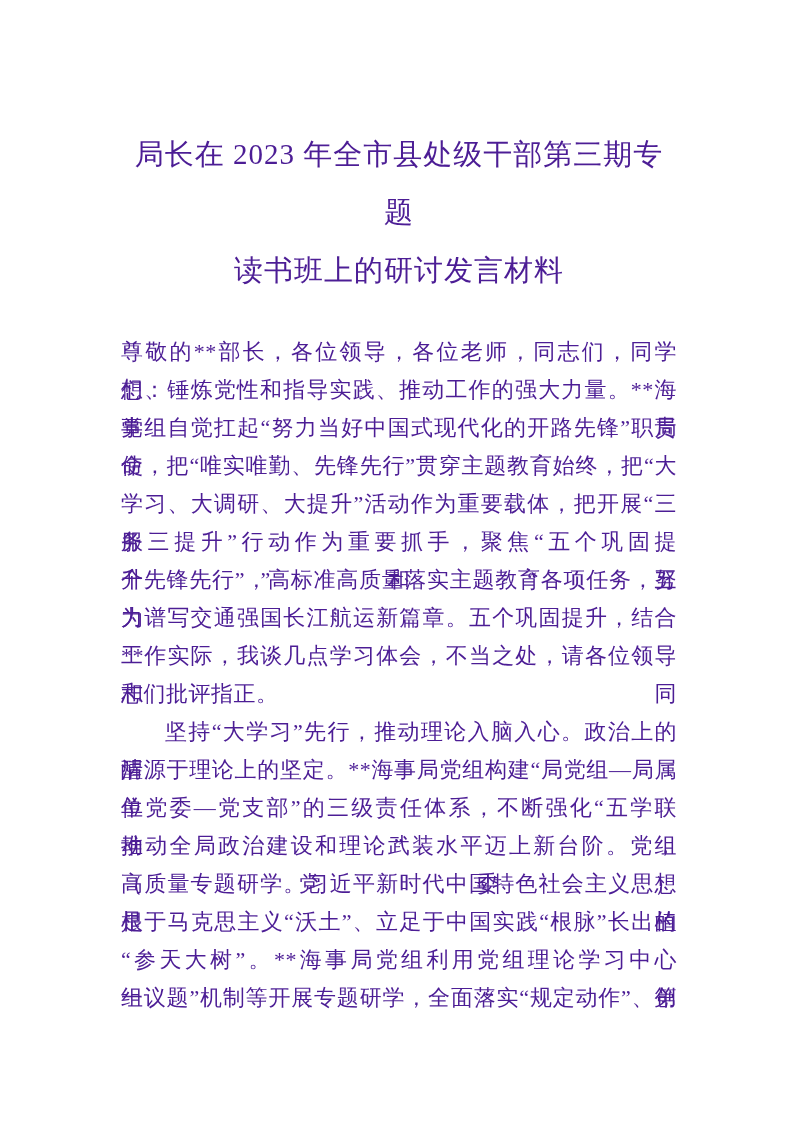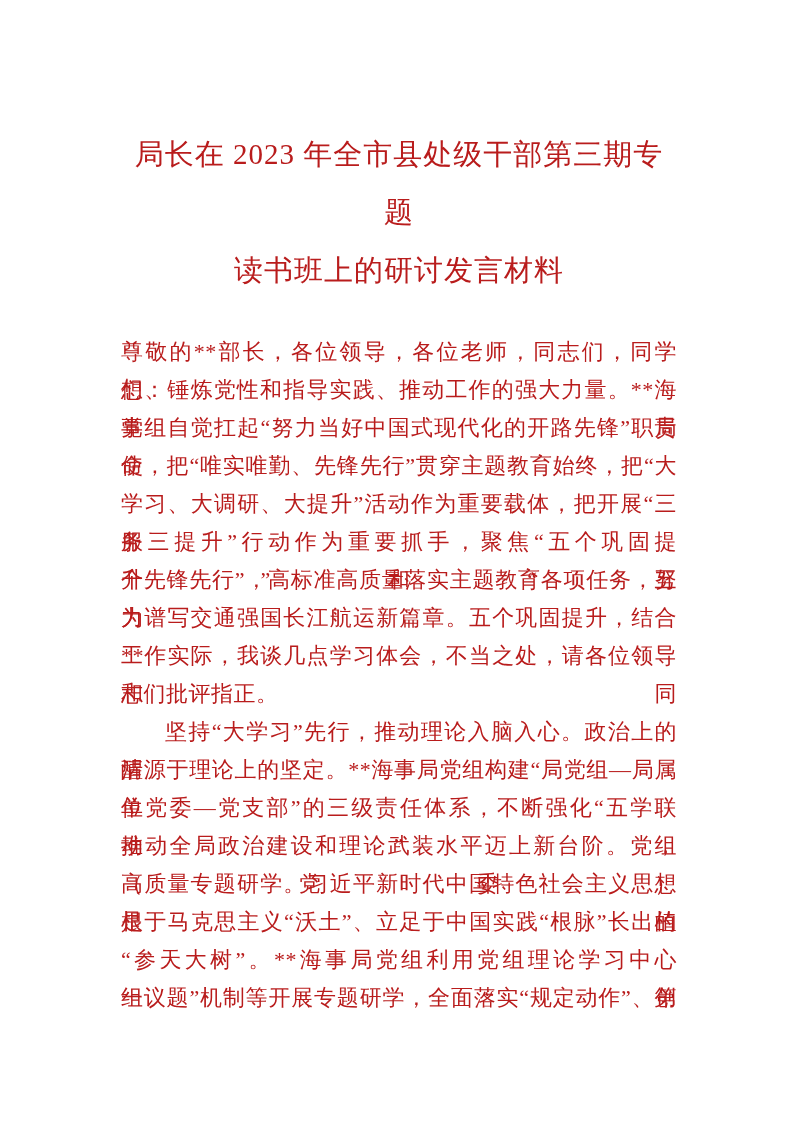--- a/index.html
+++ b/index.html
@@ -5,21 +5,21 @@
   html, body {
     margin: 0;
     padding: 0;
     background: #ffffff;
   }
   .page {
     position: relative;
     width: 793px;
     height: 1122px;
     background: #ffffff;
-    color: #b91c1c;
+    color: #4c1d95;
     font-family: "Liberation Serif", "DejaVu Serif", serif;
     box-sizing: border-box;
     padding: 125px 116px 0 121px;
     overflow: hidden;
   }
   .doc-title {
     margin: 0;
     font-size: 29px;
     font-weight: normal;
     line-height: 58px;

